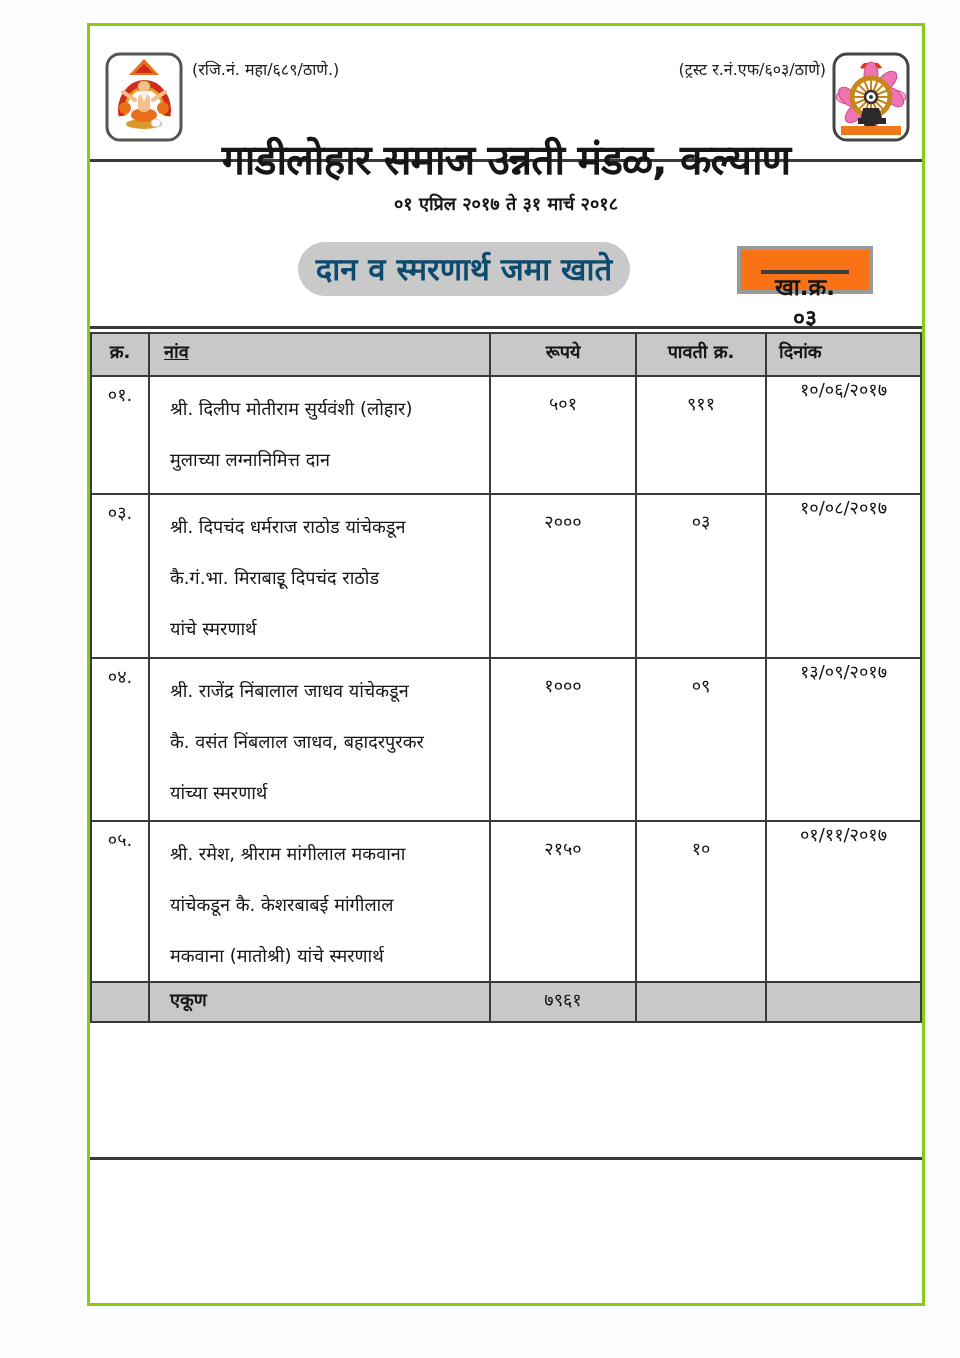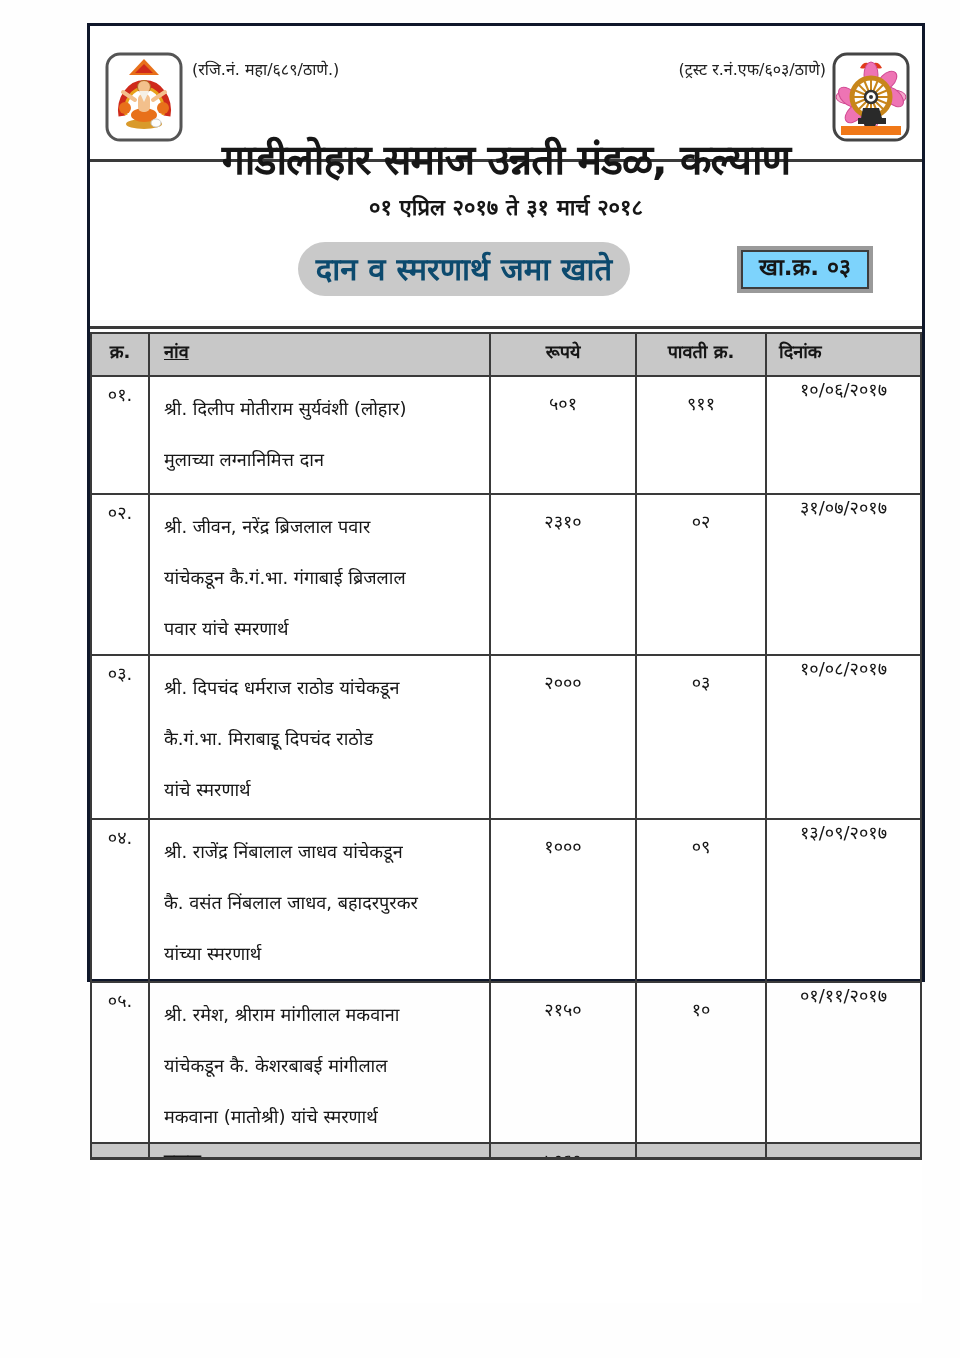--- a/index.html
+++ b/index.html
@@ -2,63 +2,63 @@
 <html><head>
 <meta charset="utf-8">
 <style>
   * { margin:0; padding:0; box-sizing:border-box; }
   html,body { background:#ffffff; }
   .page {
     position:relative; width:960px; height:1358px; background:#fefefe;
     font-family:"DejaVu Sans","Liberation Sans",sans-serif; color:#111; overflow:hidden;
   }
   .frame {
-    position:absolute; left:87px; top:23px; width:838px; height:959px;
-    border:3px solid #0f172a; background:#fff;
+    position:absolute; left:87px; top:23px; width:838px; height:1283px;
+    border:3px solid #84cc16; background:#fff;
   }
   
   .header { position:absolute; left:0; top:0; width:832px; height:136px; border-bottom:3px solid #3a3a3a; background:#fff; }
   .logo { position:absolute; top:26px; width:78px; height:90px; }
   .logo-left  { left:15px; }
   .logo-right { left:742px; }
   .reg { position:absolute; top:32px; font-size:16px; color:#222; white-space:nowrap; }
   .reg-left  { left:102px; }
   .reg-right { right:96px; }
   .org-title {
     position:absolute; left:98px; right:98px; top:56px; text-align:center;
     font-size:41px; font-weight:bold; letter-spacing:-1px; white-space:nowrap; color:#161616;margin-top:48px;
   }
   
   .period {
     position:absolute; left:0; top:165px; width:832px; text-align:center;
-    font-size:22px; font-weight:bold; color:#161616;
+    font-size:18px; font-weight:bold; color:#161616;
   }
   .pill {
     position:absolute; left:208px; top:216px; width:332px; height:54px;
     background:#c9c9c9; border-radius:28px; text-align:center;
     font-size:31px; font-weight:bold; line-height:54px; color:#0c4a6e;
   }
   .acct-box {
     position:absolute; left:647px; top:220px; width:136px; height:47px;
-    border:4px solid #9a9a9a; background:#7dd3fc; padding:0;
+    border:4px solid #9a9a9a; background:#f97316; padding:20px;
   }
   .acct-inner {
     width:100%; height:100%; border:2px solid #3d3d3d; text-align:center;
     font-size:23px; font-weight:bold; line-height:31px; color:#161616;
   }
   .mid-sep { position:absolute; left:0; top:300px; width:832px; border-top:3px solid #3a3a3a; }
   
   table.ledger {
     position:absolute; left:0; top:306px; width:832px;
     border-collapse:collapse; table-layout:fixed;
   }
   table.ledger td { border:2px solid #3a3a3a; vertical-align:top; font-size:18px; color:#161616; }
   tr.head td { background:#c8c8c8; height:43px; font-weight:bold; padding-top:5px; }
   td.c-no     { text-align:center; padding-top:5px; }
-  td.c-name   { padding:6px 8px 0 14px; }
+  td.c-name   { padding:6px 8px 0 20px; }
   td.c-name .nline { line-height:51px; white-space:nowrap; }
   td.c-amt    { text-align:center; padding-top:14px; }
   td.c-rec    { text-align:center; padding-top:14px;margin-left:32px; }
   td.c-date   { text-align:center; white-space:nowrap; }
   tr.head td.h-no   { text-align:center; }
   tr.head td.h-name { text-align:left; padding-left:14px;text-decoration:underline; }
   tr.head td.h-amt  { text-align:center;margin-top:30px; }
   tr.head td.h-rec  { text-align:center; }
   tr.head td.h-date { text-align:left; padding-left:12px; }
   tr.total td { background:#c8c8c8; height:40px; padding-top:4px; }
@@ -158,31 +158,20 @@
           <td class="c-no">०१.</td>
           <td class="c-name">
             <div class="nline">श्री. दिलीप मोतीराम सुर्यवंशी (लोहार)</div>
             <div class="nline">मुलाच्या लग्नानिमित्त दान</div>
           </td>
           <td class="c-amt">५०१</td>
           <td class="c-rec">९११</td>
           <td class="c-date">१०/०६/२०१७</td>
         </tr>
 
-        <tr style="height:155px">
-          <td class="c-no">०२.</td>
-          <td class="c-name">
-            <div class="nline">श्री. जीवन, नरेंद्र ब्रिजलाल पवार</div>
-            <div class="nline">यांचेकडून कै.गं.भा. गंगाबाई ब्रिजलाल</div>
-            <div class="nline">पवार यांचे स्मरणार्थ</div>
-          </td>
-          <td class="c-amt">२३१०</td>
-          <td class="c-rec">०२</td>
-          <td class="c-date">३१/०७/२०१७</td>
-        </tr>
 
         <tr style="height:164px">
           <td class="c-no">०३.</td>
           <td class="c-name">
             <div class="nline">श्री. दिपचंद धर्मराज राठोड यांचेकडून</div>
             <div class="nline">कै.गं.भा. मिराबाइू दिपचंद राठोड</div>
             <div class="nline">यांचे स्मरणार्थ</div>
           </td>
           <td class="c-amt">२०००</td>
           <td class="c-rec">०३</td>

